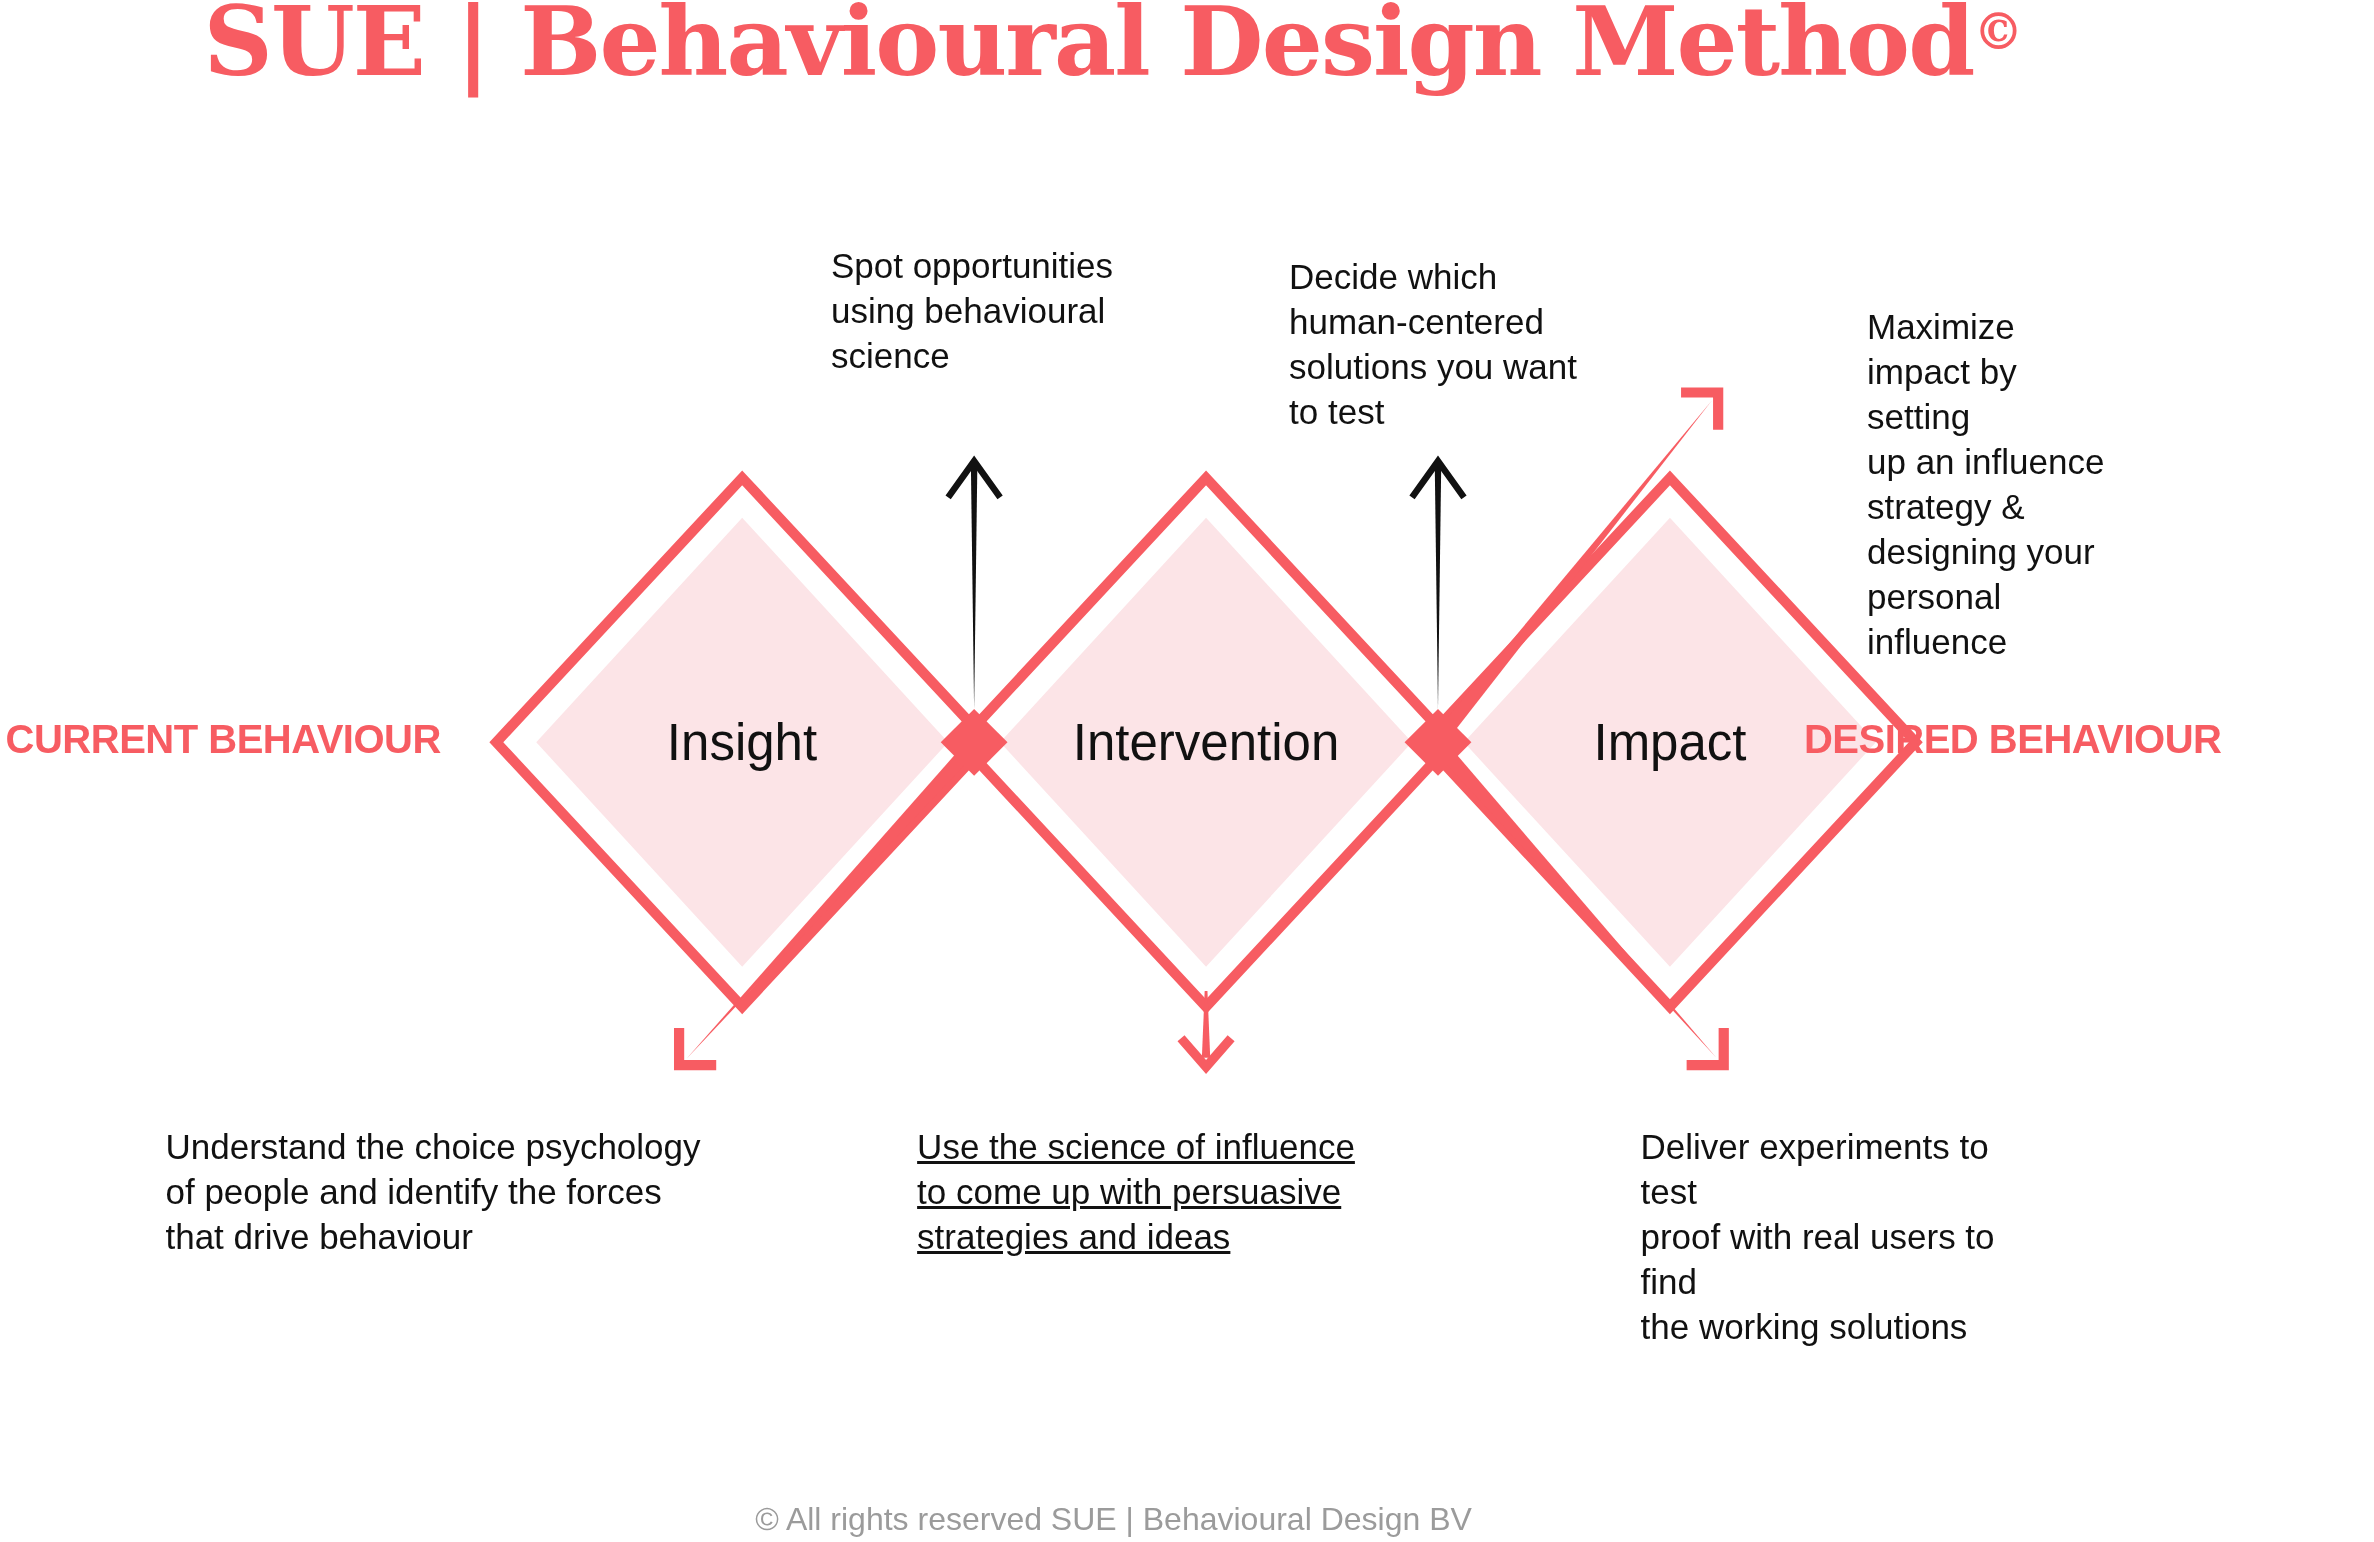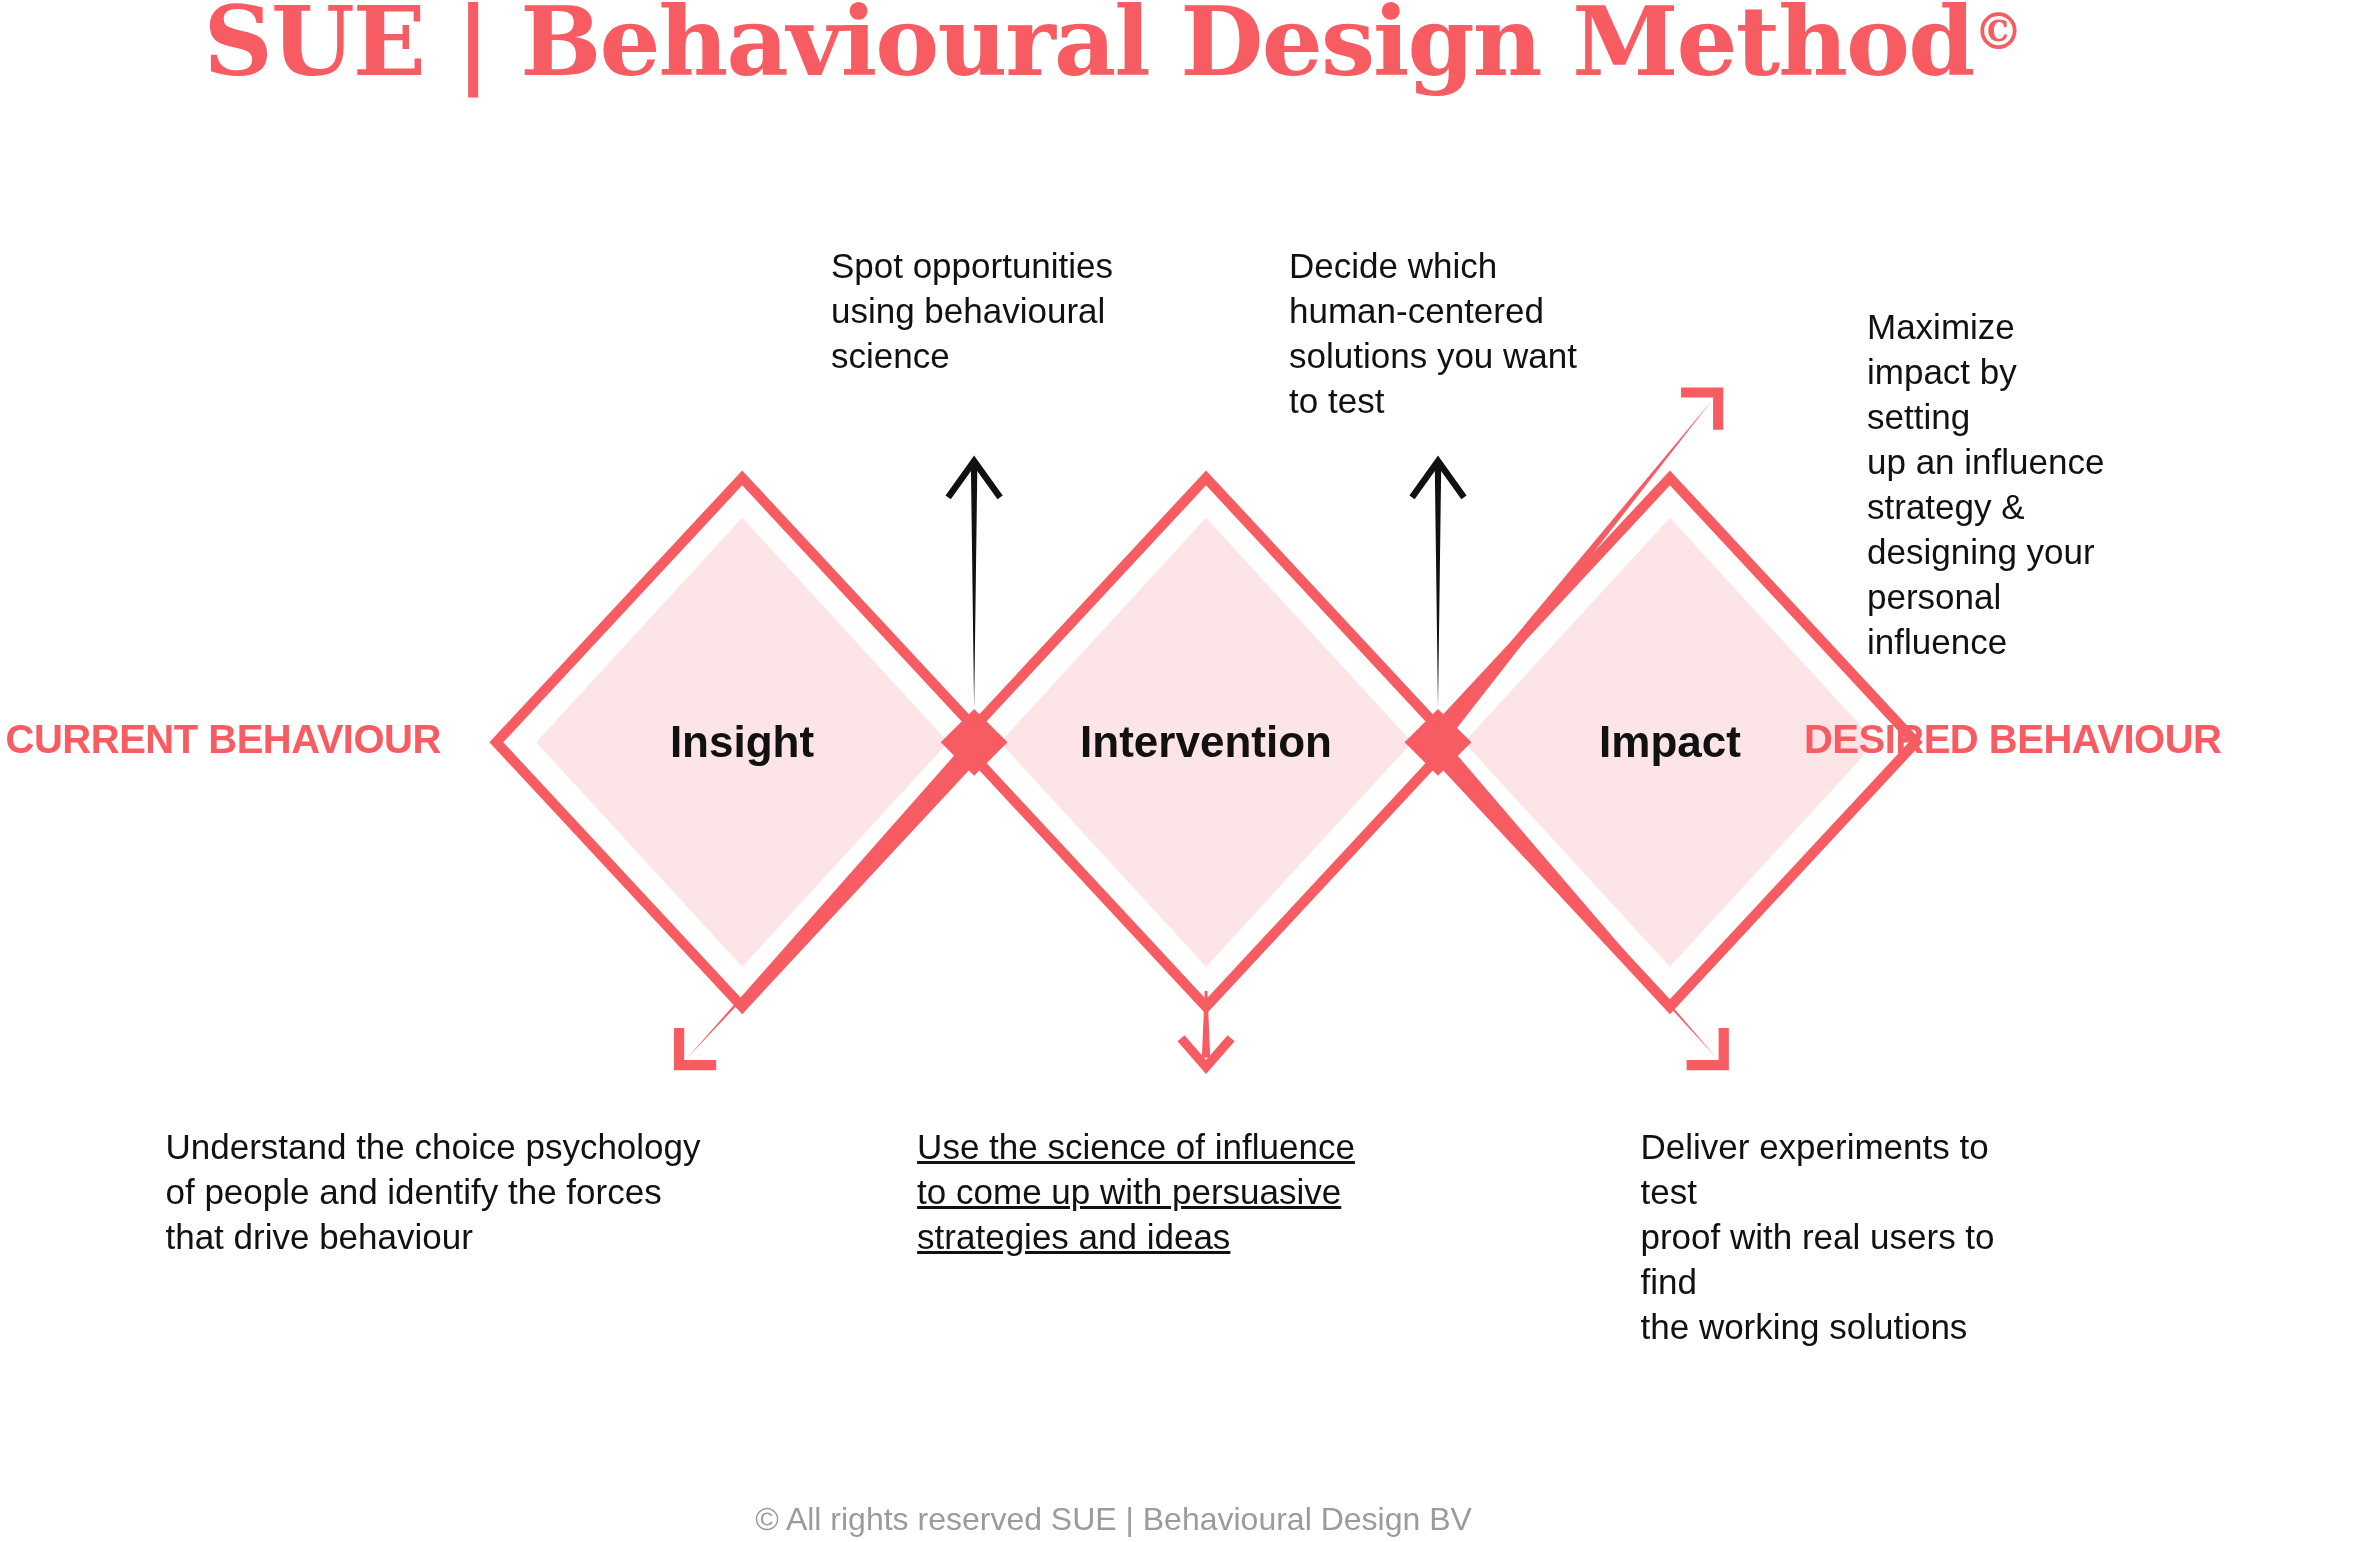--- a/index.html
+++ b/index.html
@@ -27,21 +27,21 @@
   .bshaft{fill:#111;}
   .chead{fill:none;stroke:var(--coral);stroke-width:11px;}
   .cshaft{fill:var(--coral);}
   .ann{
     position:absolute;transform:translateX(-50%);
     font-size:35px;line-height:45px;color:var(--ink);
     white-space:pre-line;
   }
   .phase{
     position:absolute;transform:translate(-50%,-50%);
-    font-weight:700;font-size:44px;color:var(--ink);white-space:nowrap;
+    font-weight:400;font-size:51px;color:var(--ink);white-space:nowrap;
   }
   .side{
     position:absolute;top:739px;transform:translateY(-50%);
     font-weight:700;font-size:40px;letter-spacing:-0.5px;
     color:var(--coral);white-space:nowrap;
   }
   .side.left{left:5.6px;}
   .side.right{right:5.6px;}
   .footer{
     position:absolute;top:1501px;left:0;width:100%;text-align:center;
@@ -89,21 +89,21 @@
   <div class="side left">CURRENT BEHAVIOUR</div>
   <div class="side right">DESIRED BEHAVIOUR</div>
 
   <div class="phase" style="left:742px;top:742px;">Insight</div>
   <div class="phase" style="left:1206px;top:742px;">Intervention</div>
   <div class="phase" style="left:1670px;top:742px;">Impact</div>
 
   <div class="ann" style="left:972px;top:243px;">Spot opportunities
 using behavioural
 science</div>
-  <div class="ann" style="left:1433px;top:243px;">Decide which
+  <div class="ann" style="left:1433px;top:254px;">Decide which
 human-centered
 solutions you want
 to test</div>
   <div class="ann" style="left:1987px;top:304px;">Maximize impact by setting
 up an influence strategy &amp;
 designing your personal
 influence</div>
 
   <div class="ann" style="left:433px;top:1124px;">Understand the choice psychology
 of people and identify the forces

